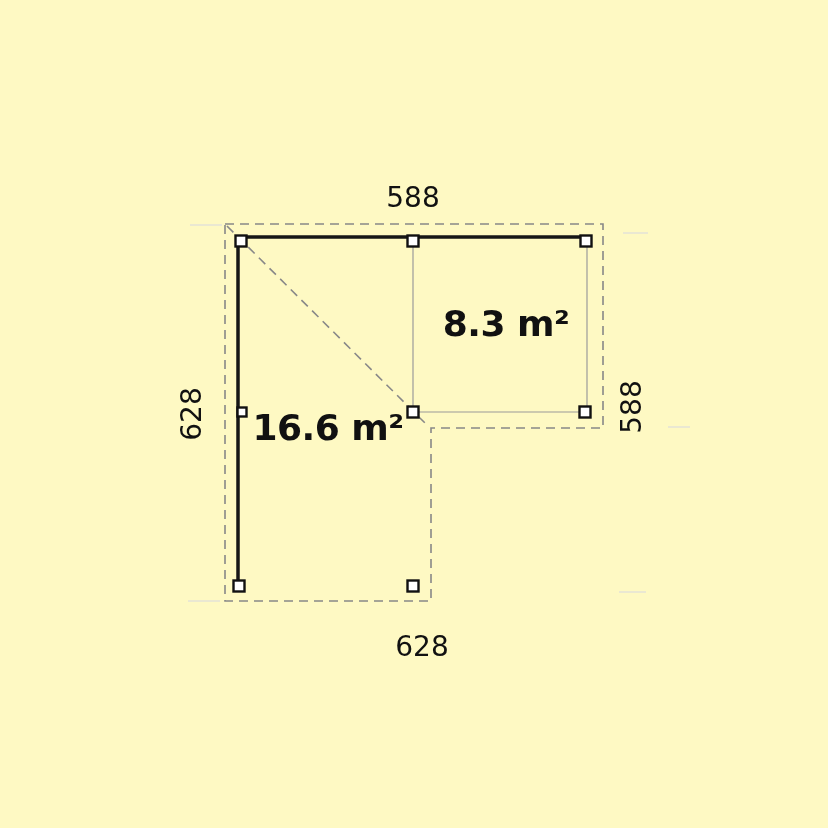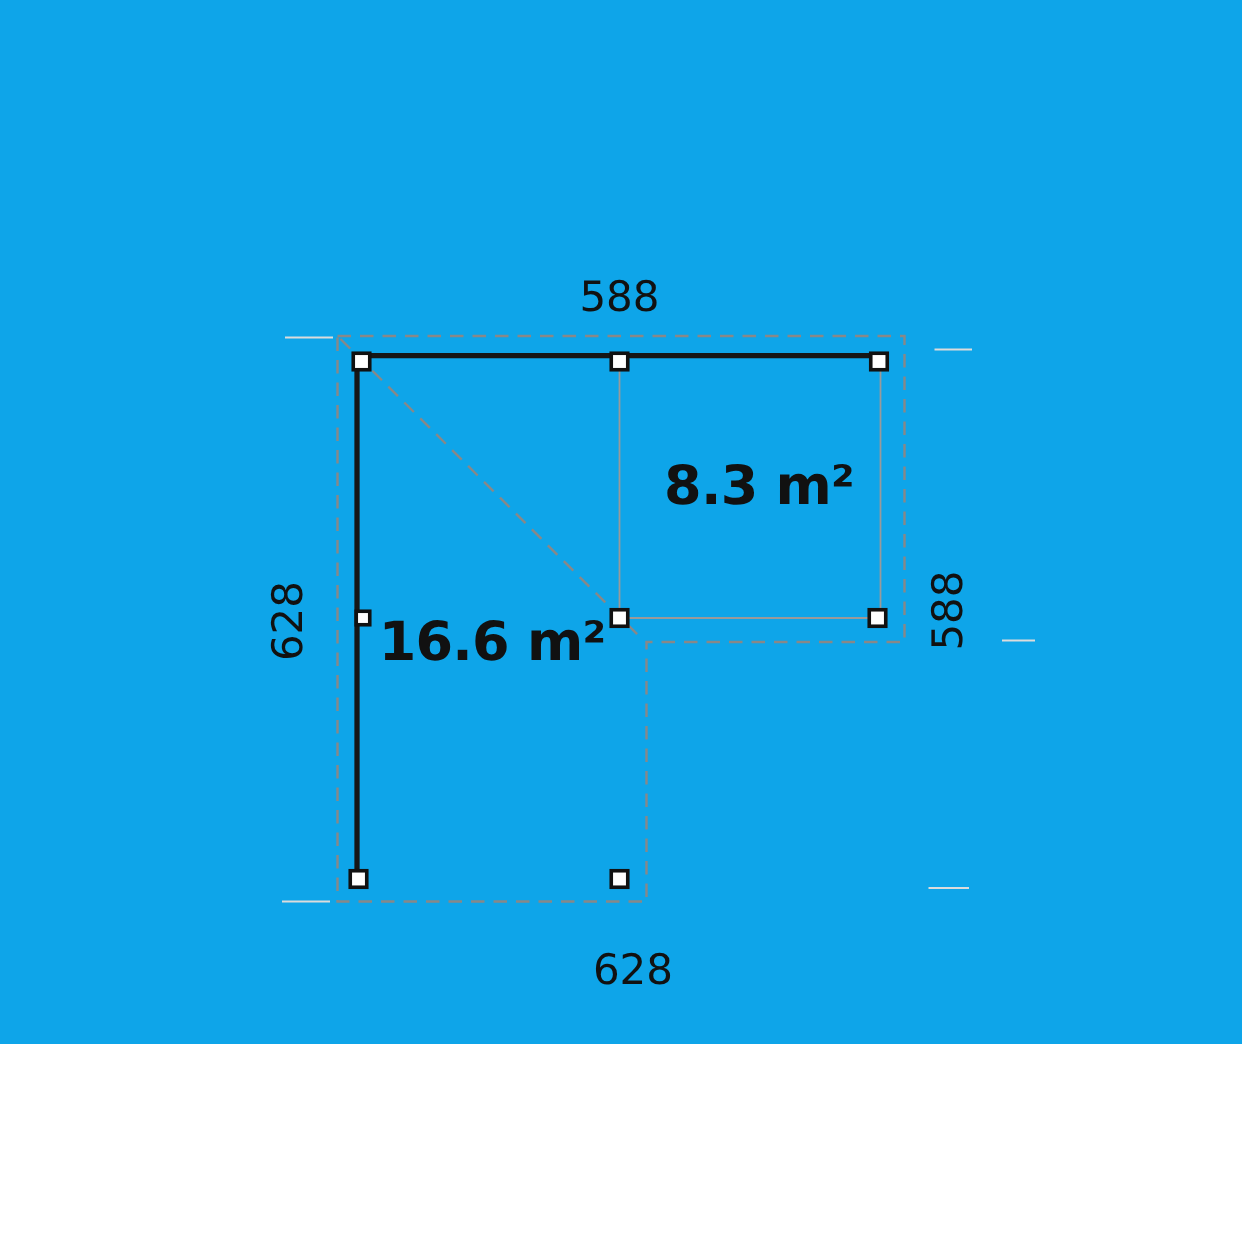--- a/index.html
+++ b/index.html
@@ -3,22 +3,22 @@
 <meta charset="utf-8">
 <style>
   html, body {
     margin: 0;
     padding: 0;
     background: #ffffff;
   }
   .page {
     position: relative;
     width: 828px;
-    height: 696px;
-    background: #0ea5e9;
+    height: 828px;
+    background: #fef9c3;
     overflow: hidden;
     font-family: "DejaVu Sans", sans-serif;
   }
   svg { display: block; }
   .dim-label {
     font-family: "DejaVu Sans", sans-serif;
     font-size: 28px;
     font-weight: 400;
   }
   .area-label {

